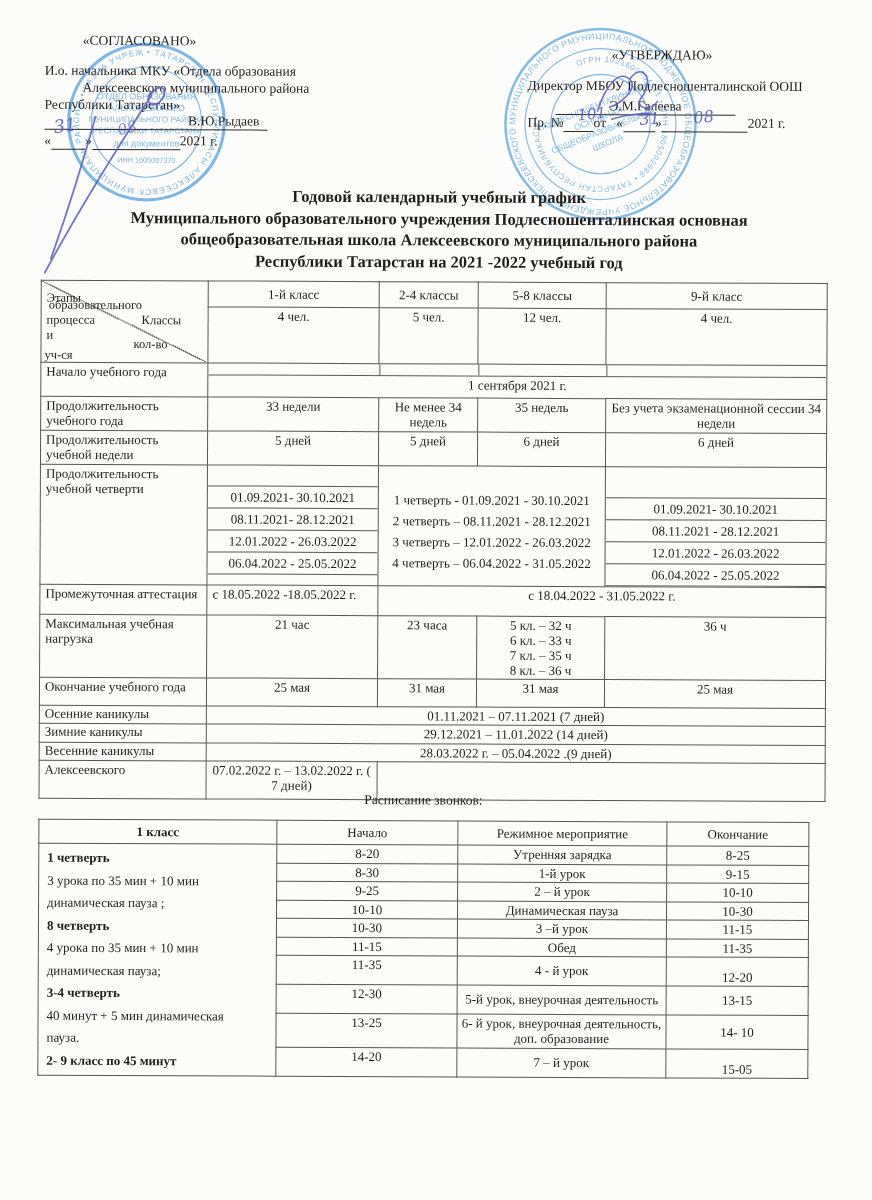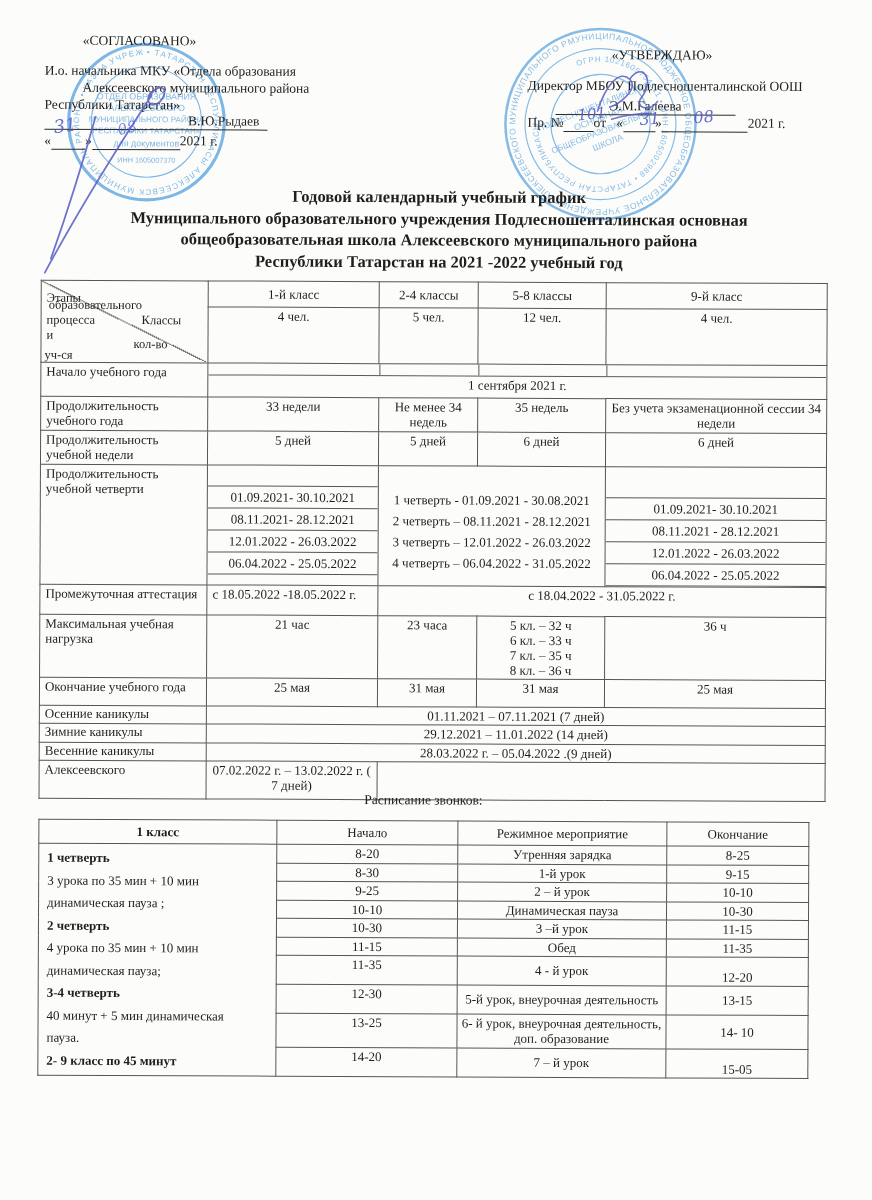--- a/index.html
+++ b/index.html
@@ -188,21 +188,21 @@
       <td style="padding:0;">
         <div class="qlist">
           <div>01.09.2021- 30.10.2021</div>
           <div>08.11.2021- 28.12.2021</div>
           <div>12.01.2022 -  26.03.2022</div>
           <div>06.04.2022 - 25.05.2022</div>
         </div>
       </td>
       <td colspan="2">
         <div class="qtext">
-          <div>1 четверть - 01.09.2021 - 30.08.2021</div>
+          <div>1 четверть - 01.09.2021 - 30.10.2021</div>
           <div>2 четверть –  08.11.2021 - 28.12.2021</div>
           <div>3 четверть –  12.01.2022 - 26.03.2022</div>
           <div>4 четверть –  06.04.2022  - 31.05.2022</div>
         </div>
       </td>
       <td style="padding:0;">
         <div class="qlist2">
           <div>01.09.2021- 30.10.2021</div>
           <div>08.11.2021 - 28.12.2021</div>
           <div>12.01.2022 -  26.03.2022</div>
@@ -271,21 +271,21 @@
       <td class="c">Начало</td>
       <td class="c">Режимное мероприятие</td>
       <td class="c">Окончание</td>
     </tr>
     <tr style="height:19px;">
       <td class="notecell" rowspan="10">
         <div class="note">
           <div class="b">1 четверть</div>
           <div>3 урока по 35 мин + 10 мин</div>
           <div>динамическая пауза ;</div>
-          <div class="b">2 четверть</div>
+          <div class="b">8 четверть</div>
           <div>4 урока по 35 мин + 10 мин</div>
           <div>динамическая пауза;</div>
           <div class="b">3-4 четверть</div>
           <div>40 минут + 5 мин динамическая</div>
           <div>пауза.</div>
           <div class="b">2- 9 класс по 45 минут</div>
         </div>
       </td>
       <td class="c">8-20</td>
       <td class="c">Утренняя зарядка</td>

